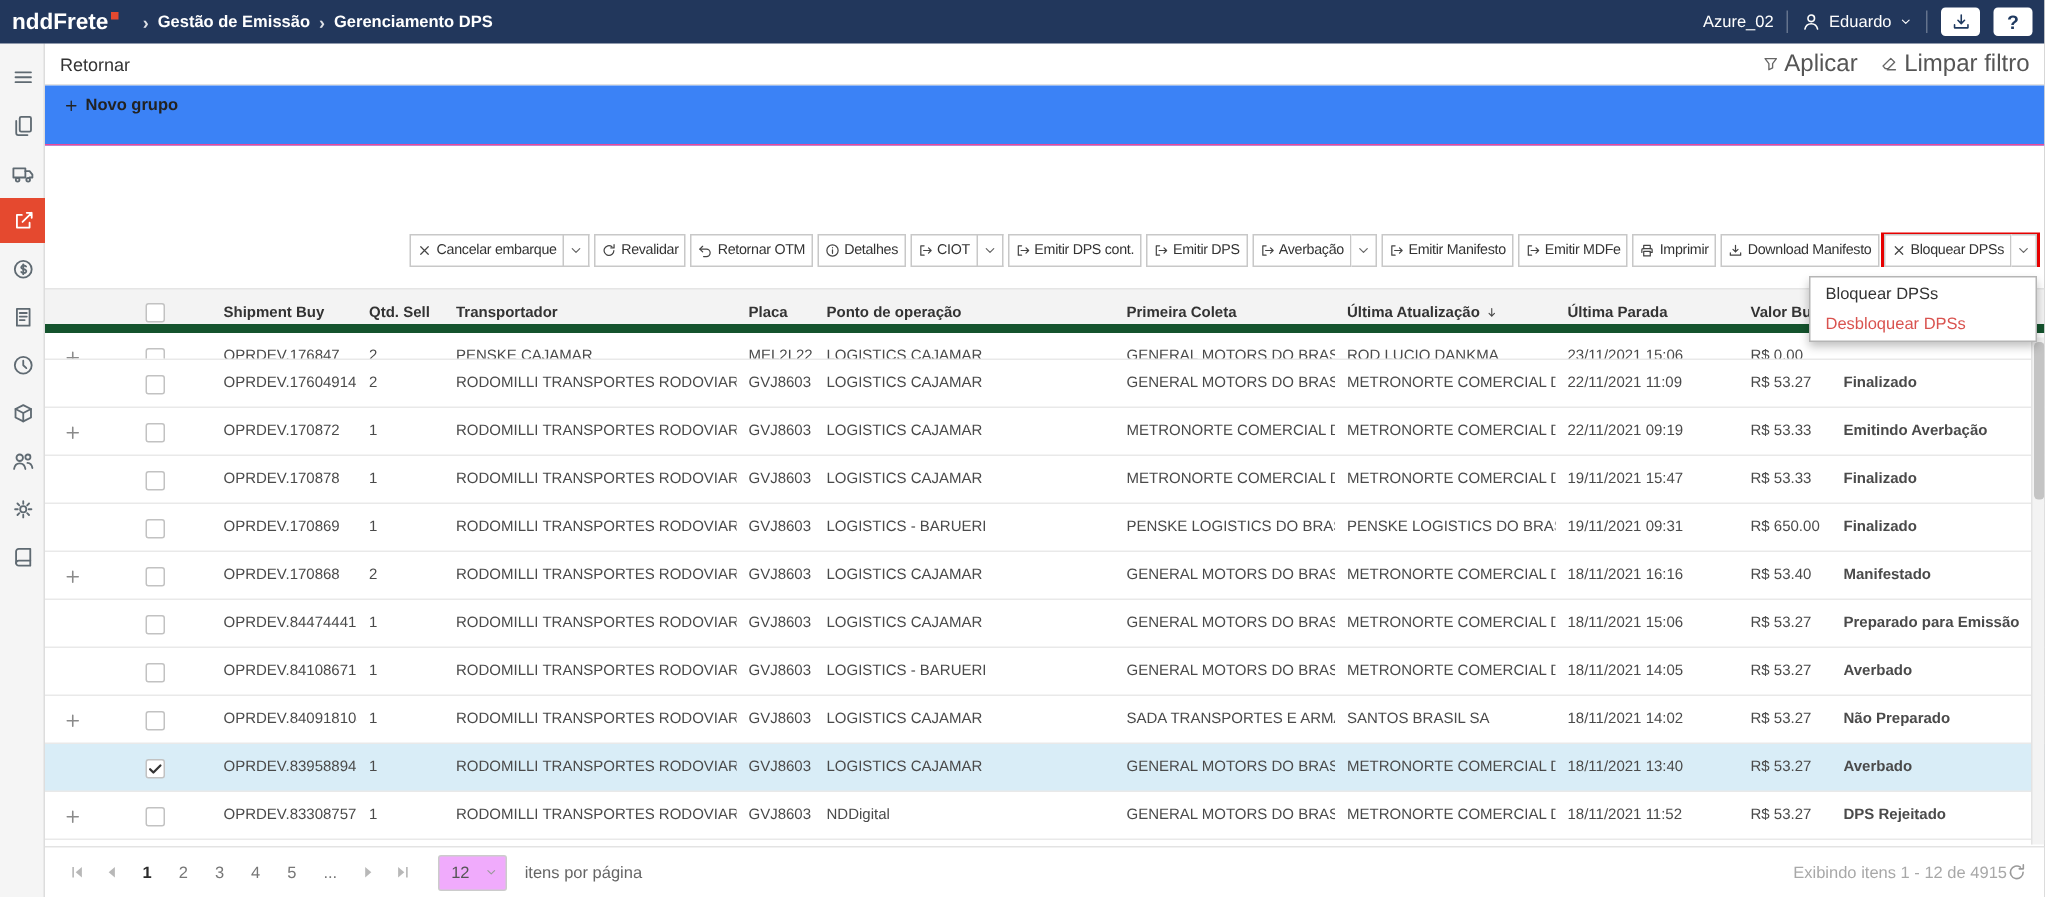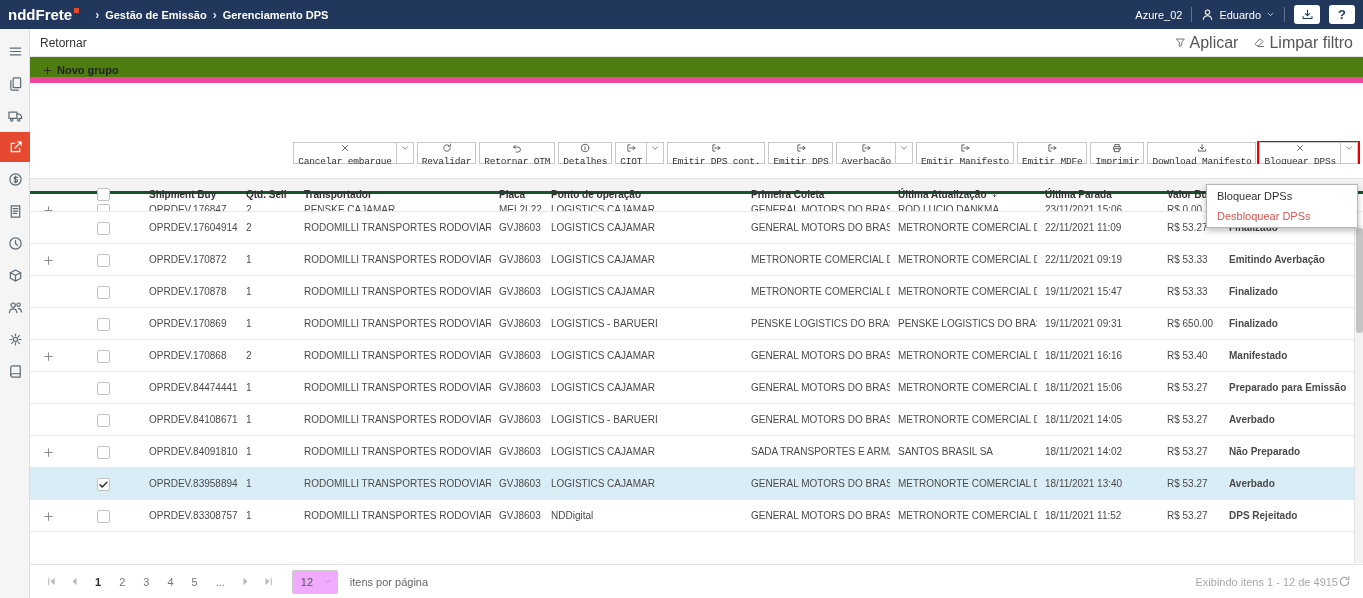--- a/index.html
+++ b/index.html
@@ -29,37 +29,37 @@
   .sb-item { width: 30px; height: 30px; display: flex; align-items: center; justify-content: center; color: #5f6a72; cursor: pointer; margin-bottom: 2px; }
   .sb-item .icn { width: 15px; height: 15px; }
   .sb-item.active { background: #e5492f; color: #fff; }
 
   
   .main { position: absolute; top: 29px; left: 30px; right: 0; bottom: 0; background: #fff; }
   .filters-bar { height: 28px; display: flex; align-items: center; padding: 0 10px; border-bottom: 1px solid #e2e2e2; color: #333; font-size: 12px; }
   .fright { margin-left: auto; display: flex; align-items: center; gap: 16px; color: #555; font-size: 16px; }
   .f-action { display: inline-flex; align-items: center; gap: 4px; cursor: pointer; color: #555; }
   .f-action .icn { width: 11px; height: 11px; color: #666; }
-  .filter-area { height: 26px; background: #4d7c0f; border-bottom: 6px solid #ec4899; padding: 7px 12px; }
+  .filter-area { height: 40px; background: #3b82f6; border-bottom: 1px solid #ec4899; padding: 7px 12px; }
   .new-group { display: inline-flex; align-items: center; gap: 4px; font-weight: bold; color: #222; cursor: pointer; }
   .new-group .icn { width: 11px; height: 11px; }
   .spacer { height: 58px; }
 
   
   .toolbar { height: 23px; margin-bottom: 14px; display: flex; justify-content: flex-end; align-items: center; gap: 3px; padding-right: 5px; overflow: hidden; }
   .btn-group { display: inline-flex; flex: none; }
   .btn-group.highlighted { outline: 2px solid #e60000; outline-offset: 0; }
-  .tbtn { display: inline-flex; align-items: center; gap: 3px; height: 22px; border: 1px solid #c8c8c8; background: #fff; padding: 0 4px; font-family: Liberation Mono, monospace; font-size: 9.5px; letter-spacing: -0.2px; color: #333; cursor: pointer; white-space: nowrap; flex-direction: column; }
+  .tbtn { display: inline-flex; align-items: center; gap: 3px; height: 22px; border: 1px solid #c8c8c8; background: #fff; padding: 0 4px; font-family: Liberation Sans, sans-serif; font-size: 9.5px; letter-spacing: -0.2px; color: #333; cursor: pointer; white-space: nowrap; }
   .tbtn .icn { width: 10px; height: 10px; color: #444; }
   .btn-group .tbtn + .tbtn { border-left: none; padding: 0 3px; }
   .caretbtn .icn { color: #666; }
 
   
   .thead, .trow { display: grid; grid-template-columns: 36px 75px 97px 58px 195px 52px 200px 147px 147px 122px 62px 142px; }
-  .thead { height: 16px; background: #f3f3f3; border-top: 1px solid #e5e5e5; border-bottom: 3px solid #14532d; }
+  .thead { height: 30px; background: #f3f3f3; border-top: 1px solid #e5e5e5; border-bottom: 6px solid #14532d; }
   .thead .cell { height: 30px; line-height: 30px; font-weight: bold; font-size: 10px; color: #333; padding: 0 8px; overflow: hidden; white-space: nowrap; cursor: pointer; }
   .thead .cell.hflex { display: flex; align-items: center; gap: 3px; padding: 0 8px; line-height: normal; }
   .sort-ic { color: #444; }
   .trow { height: 32px; background: #fff; border-bottom: 1px solid #e9e9e9; cursor: pointer; }
   .trow.selected { background: #d9edf7; }
   .trow.clipped { height: 18px; overflow: hidden; }
   .trow .cell { height: 32px; line-height: 32px; padding: 0 8px; font-size: 10px; color: #4a4a4a; overflow: hidden; white-space: nowrap; }
   .c-expand, .c-check { display: flex !important; align-items: center; justify-content: center; padding: 0 !important; }
   .expand { width: 13px; height: 13px; color: #8a8a8a; display: inline-flex; cursor: pointer; }
   .checkbox { width: 13px; height: 13px; border: 1px solid #c2c2c2; border-radius: 2px; background: #fff; display: inline-flex; align-items: center; justify-content: center; cursor: pointer; }

